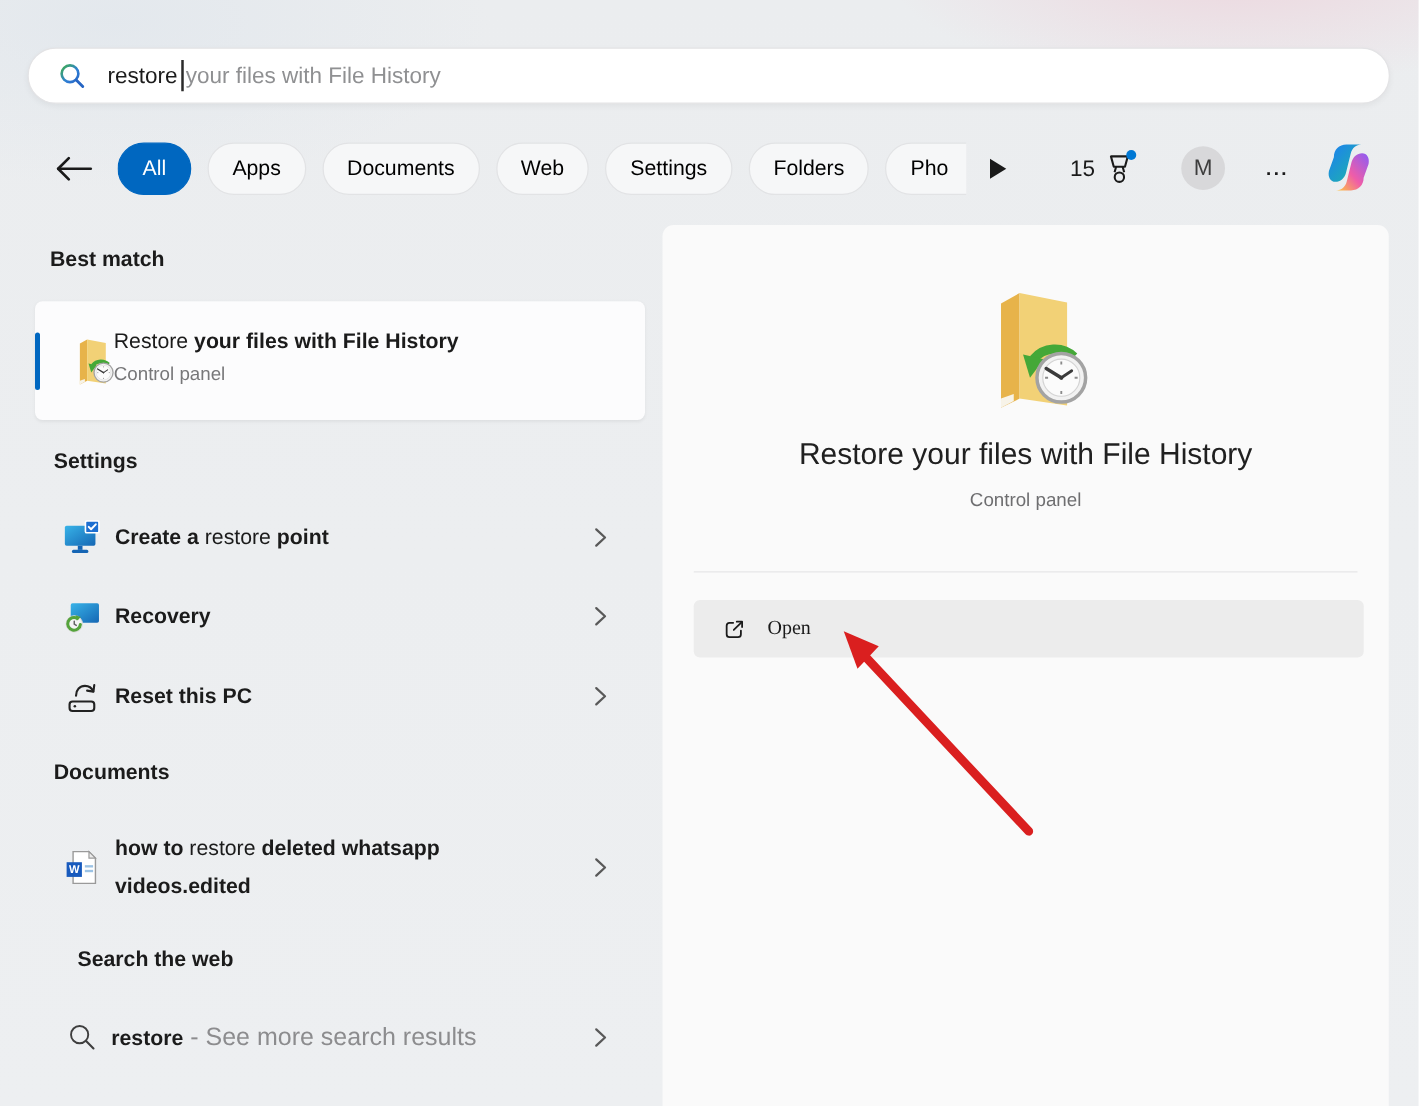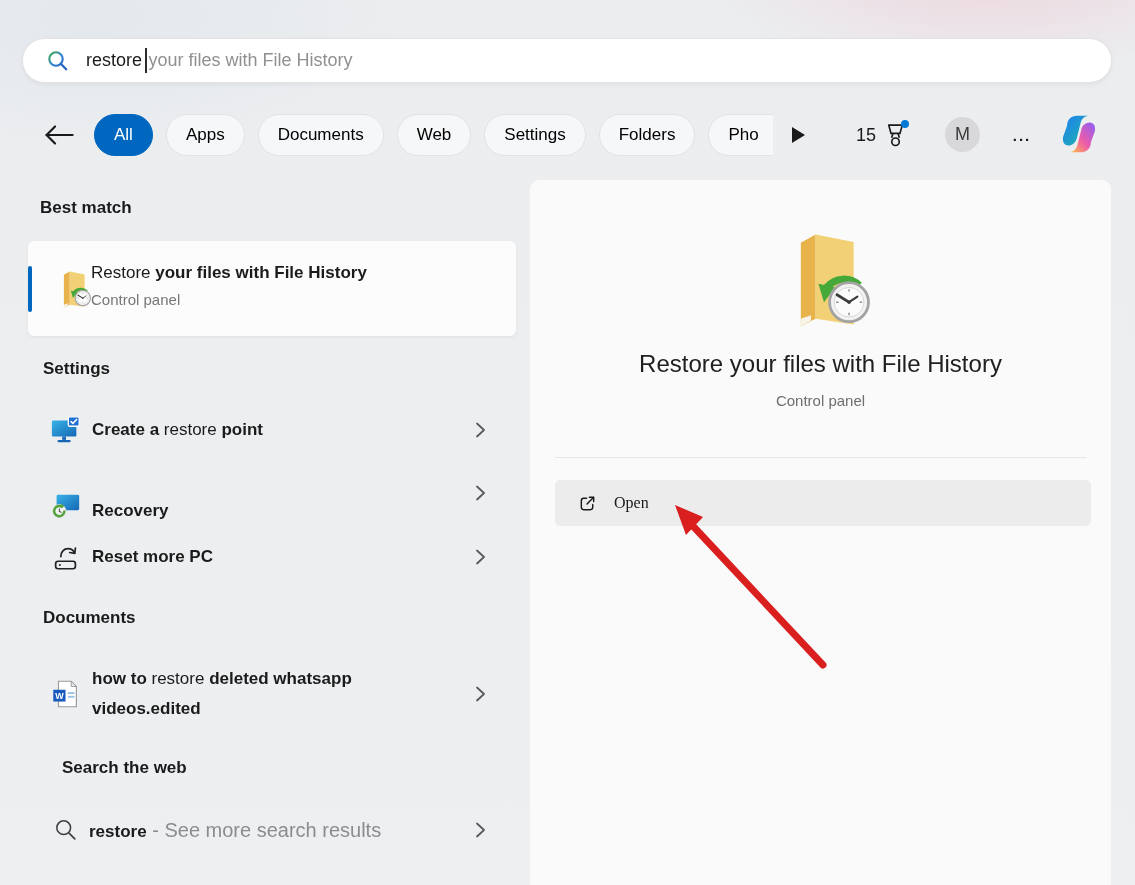--- a/index.html
+++ b/index.html
@@ -72,21 +72,21 @@
   .best-text { position:absolute; left:63px; top:20px; }
   .best-title { font-size:17px; line-height:23px; }
   .best-title .reg { font-weight:400; }
   .best-title .b { font-weight:700; }
   .best-sub { font-size:15px; color:#777779; margin-top:7px; }
 
   .result-row {
     position:absolute; left:28px; width:488px; height:56px;
     display:flex; align-items:center; cursor:pointer; border-radius:6px;
   }
-  .row-1 { top:402px; } .row-2 { top:465px;align-items:flex-end; } .row-3 { top:529px; }
+  .row-1 { top:402px; } .row-2 { top:465px; } .row-3 { top:529px; }
   .row-doc { top:652px; height:84px; }
   .row-web { top:806px; height:48px; }
   .row-icon { margin-left:22px; width:32px; height:32px; flex:0 0 auto; }
   .row-label { margin-left:10px; font-size:17px; }
   .row-label .b { font-weight:700; }
   .row-label .reg { font-weight:400; }
   .row-chevron { position:absolute; right:30px; top:50%; transform:translateY(-50%); width:11px; height:17px; }
   .doc-label { width:330px; line-height:30px; }
   .web-label .rest { color:#8c8c8e; font-size:20px; font-weight:400; }
 
@@ -280,21 +280,21 @@
   <div class="result-row row-3">
     <svg class="row-icon" viewBox="0 0 34 34">
       <g fill="none" stroke="#222222" stroke-width="1.8" stroke-linecap="round" stroke-linejoin="round">
         <rect x="6" y="21.5" width="21" height="8" rx="2.6"></rect>
         <path d="M11.5 16.5 c0 -5 3.3 -8.3 7.6 -8.3 c3.4 0 5.9 1.9 7 4.6"></path>
         <path d="M27 7.5 l-0.7 5.6 -5.4 -0.9"></path>
       </g>
       <circle cx="10.5" cy="25.5" r="1.1" fill="#222222"></circle>
     </svg>
     <div class="row-label">
-      <span class="b">Reset more PC</span><span class="reg"></span><span class="b"></span>
+      <span class="b">Reset this PC</span><span class="reg"></span><span class="b"></span>
     </div>
     <svg class="row-chevron" viewBox="0 0 11 17">
       <path d="M2 2 l7 6.5 -7 6.5" fill="none" stroke="#595959" stroke-width="1.8" stroke-linecap="round" stroke-linejoin="round"></path>
     </svg>
   </div>
 
   <div class="section-heading h-documents">Documents</div>
 
   <div class="result-row row-doc">
     <svg class="row-icon" viewBox="0 0 34 34">

